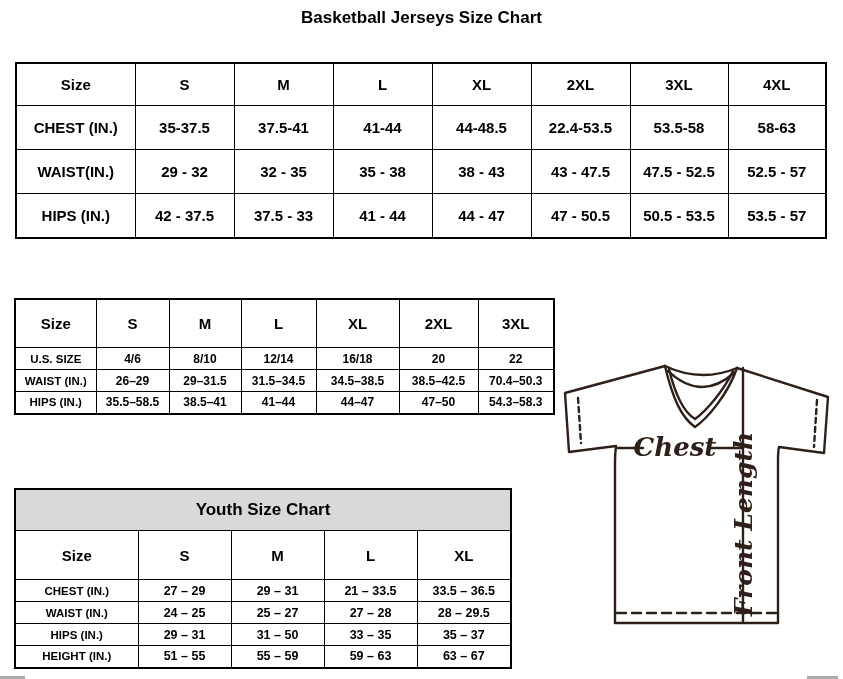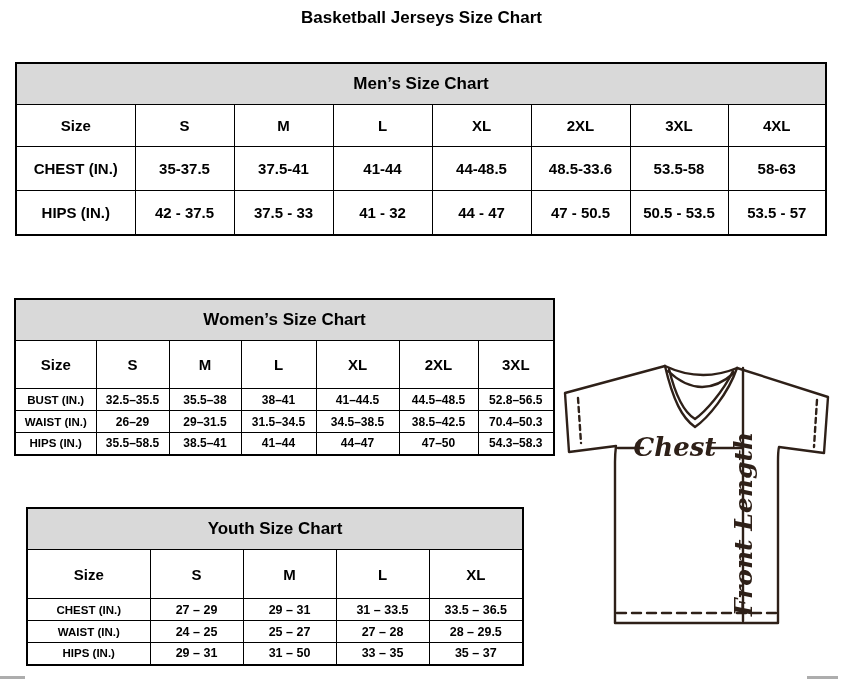--- a/index.html
+++ b/index.html
@@ -24,21 +24,21 @@
   
   table.men { left:15px; top:62px; width:810px; }
   .men tr.col-head th { height:41px; font-size:15px; }
   .men tbody tr { height:44px; font-size:15px; }
   
   table.women { left:14px; top:298px; width:539px; }
   .women tr.col-head th { height:47px; font-size:15px; }
   .women tbody tr { height:22px; font-size:12px; }
   .women td.rowlabel { font-size:11.5px; }
   
-  table.youth { left:14px; top:507px; width:496px;margin-left:12px; }
+  table.youth { left:14px; top:488px; width:496px; }
   .youth tr.col-head th { height:48px; font-size:15px; }
   .youth tbody tr { height:22px; font-size:12.5px; }
   .youth td.rowlabel { font-size:11.5px; }
   
   .jersey-wrap { position:absolute; left:556px; top:350px; width:290px; height:290px; }
   .jersey-wrap svg { display:block; }
   .diagram-label {
     font-family:"DejaVu Serif", serif; font-style:italic; font-weight:bold;
     fill:#2e2018;
   }
@@ -57,91 +57,95 @@
     <col style="width:119px">
       <col style="width:99px">
       <col style="width:99px">
       <col style="width:99px">
     <col style="width:99px">
       <col style="width:99px">
       <col style="width:98px">
       <col style="width:98px">
   </colgroup>
   <thead>
-    <tr class="table-title-row">
-      <th colspan="8">Men’s Size Chart</th>
-    </tr>
     <tr class="col-head">
       <th>Size</th>
       <th>S</th>
       <th>M</th>
       <th>L</th>
       <th>XL</th>
       <th>2XL</th>
       <th>3XL</th>
       <th>4XL</th>
     </tr>
   </thead>
   <tbody>
     <tr>
       <td class="rowlabel">CHEST (IN.)</td>
       <td>35-37.5</td>
       <td>37.5-41</td>
       <td>41-44</td>
       <td>44-48.5</td>
-      <td>48.5-33.6</td>
+      <td>22.4-53.5</td>
       <td>53.5-58</td>
       <td>58-63</td>
+    </tr>
+    <tr>
+      <td class="rowlabel">WAIST(IN.)</td>
+      <td>29 - 32</td>
+      <td>32 - 35</td>
+      <td>35 - 38</td>
+      <td>38 - 43</td>
+      <td>43 - 47.5</td>
+      <td>47.5 - 52.5</td>
+      <td>52.5 - 57</td>
     </tr>
     <tr>
       <td class="rowlabel">HIPS (IN.)</td>
       <td>42 - 37.5</td>
       <td>37.5 - 33</td>
-      <td>41 - 32</td>
+      <td>41 - 44</td>
       <td>44 - 47</td>
       <td>47 - 50.5</td>
       <td>50.5 - 53.5</td>
       <td>53.5 - 57</td>
     </tr>
   </tbody>
 </table>
 
 <table class="size-table women">
   <colgroup>
     <col style="width:81px">
       <col style="width:73px">
       <col style="width:72px">
       <col style="width:75px">
     <col style="width:83px">
       <col style="width:79px">
       <col style="width:76px">
   </colgroup>
   <thead>
-    <tr class="table-title-row">
-      <th colspan="7">Women’s Size Chart</th>
-    </tr>
     <tr class="col-head">
       <th>Size</th>
       <th>S</th>
       <th>M</th>
       <th>L</th>
       <th>XL</th>
       <th>2XL</th>
       <th>3XL</th>
     </tr>
   </thead>
   <tbody>
     <tr>
-      <td class="rowlabel">BUST (IN.)</td>
-      <td>32.5–35.5</td>
-      <td>35.5–38</td>
-      <td>38–41</td>
-      <td>41–44.5</td>
-      <td>44.5–48.5</td>
-      <td>52.8–56.5</td>
+      <td class="rowlabel">U.S. SIZE</td>
+      <td>4/6</td>
+      <td>8/10</td>
+      <td>12/14</td>
+      <td>16/18</td>
+      <td>20</td>
+      <td>22</td>
     </tr>
     <tr>
       <td class="rowlabel">WAIST (IN.)</td>
       <td>26–29</td>
       <td>29–31.5</td>
       <td>31.5–34.5</td>
       <td>34.5–38.5</td>
       <td>38.5–42.5</td>
       <td>70.4–50.3</td>
     </tr>
@@ -175,37 +179,44 @@
       <th>M</th>
       <th>L</th>
       <th>XL</th>
     </tr>
   </thead>
   <tbody>
     <tr>
       <td class="rowlabel">CHEST (IN.)</td>
       <td>27 – 29</td>
       <td>29 – 31</td>
-      <td>31 – 33.5</td>
+      <td>21 – 33.5</td>
       <td>33.5 – 36.5</td>
     </tr>
     <tr>
       <td class="rowlabel">WAIST (IN.)</td>
       <td>24 – 25</td>
       <td>25 – 27</td>
       <td>27 – 28</td>
       <td>28 – 29.5</td>
     </tr>
     <tr>
       <td class="rowlabel">HIPS (IN.)</td>
       <td>29 – 31</td>
       <td>31 – 50</td>
       <td>33 – 35</td>
       <td>35 – 37</td>
     </tr>
+    <tr>
+      <td class="rowlabel">HEIGHT (IN.)</td>
+      <td>51 – 55</td>
+      <td>55 – 59</td>
+      <td>59 – 63</td>
+      <td>63 – 67</td>
+    </tr>
   </tbody>
 </table>
 
 <div class="jersey-wrap">
   <svg width="290" height="290" viewBox="0 0 290 290" xmlns="http://www.w3.org/2000/svg">
     <g stroke="#2e2018" stroke-width="2.4" fill="none" stroke-linejoin="round" stroke-linecap="round">
 
       <path d="M109,16 L9,43 L13,102 L60,96 Q59,104 59,112 L59,273 L222,273 L222,112 Q222,101 223,97 L268,103 L272,47 L181,18"></path>
 
       <path d="M109,16 Q145,33 181,18"></path>

